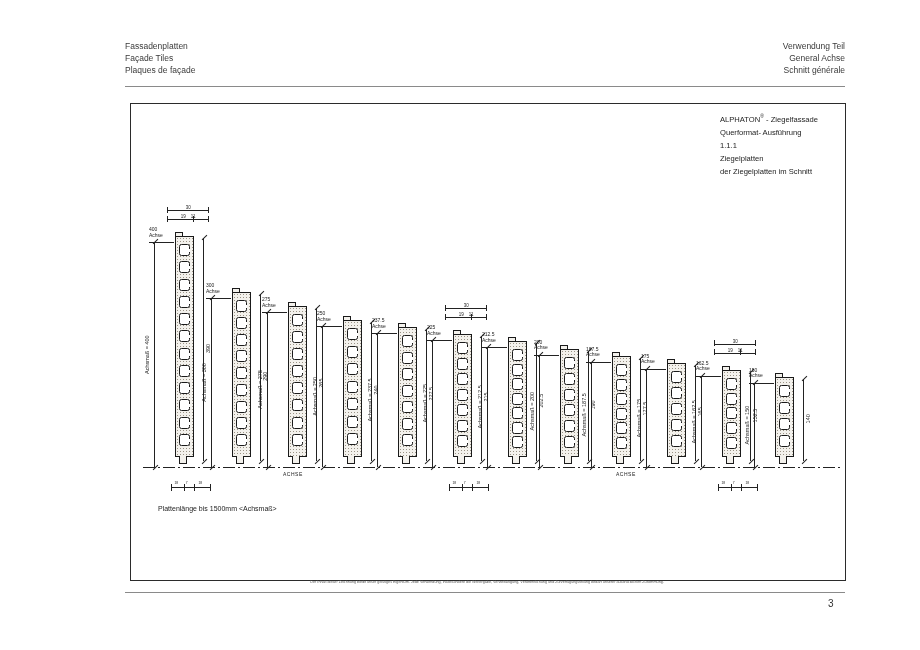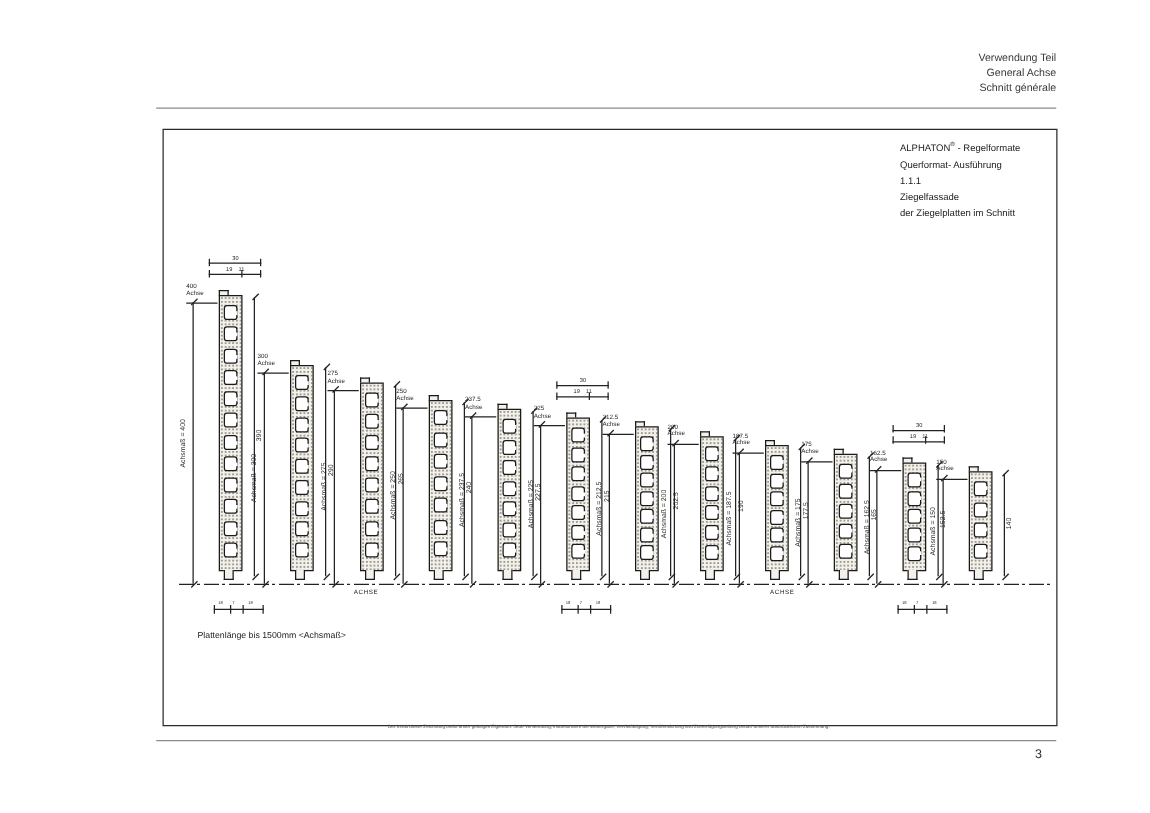--- a/index.html
+++ b/index.html
@@ -42,36 +42,41 @@
   .bticks{position:absolute;width:40px;height:8px;}
   .bticks .bline{position:absolute;left:0;right:0;top:5px;height:1px;background:#222;}
   .bticks .btick{position:absolute;top:2px;width:1px;height:7px;background:#222;}
   .bticks .bn{position:absolute;top:-1px;font-size:6px;transform:scale(0.55);transform-origin:center top;color:#1c1c1c;}
 </style>
 </head>
 <body>
 
 <div id="page">
 
+  <div id="hdr-left" class="hdr">
+    <div>Fassadenplatten</div>
+    <div>Façade Tiles</div>
+    <div>Plaques de façade</div>
+  </div>
 
   <div id="hdr-right" class="hdr">
     <div>Verwendung Teil</div>
     <div>General Achse</div>
     <div>Schnitt générale</div>
   </div>
 
   <div id="rule-top" class="rule"></div>
 
   <div id="frame"></div>
 
   <div id="titleblock">
-    <div><span>ALPHATON</span><sup>®</sup><span> </span><span>- Regelformate</span></div>
+    <div><span>ALPHATON</span><sup>®</sup><span> </span><span>- Ziegelfassade</span></div>
     <div>Querformat- Ausführung</div>
     <div>1.1.1</div>
-    <div>Ziegelfassade</div>
+    <div>Ziegelplatten</div>
     <div>der Ziegelplatten  im Schnitt</div>
   </div>
 
   <div id="diagram">
       <div class="dashdot" style="left: 143px; top: 467px; width: 697px;"></div>
       <div class="achse-lbl" style="left: 283px; top: 471px;">ACHSE</div>
       <div class="achse-lbl" style="left: 616px; top: 471px;">ACHSE</div>
       <div class="vdim" style="left: 154px; top: 242px; height: 225px;"></div>
       <div class="vtext" style="left: 144px; top: 242px; height: 225px; text-align: center;">Achsmaß = 400</div>
       <div class="vdim" style="left: 203px; top: 238px; height: 223px;"></div>

